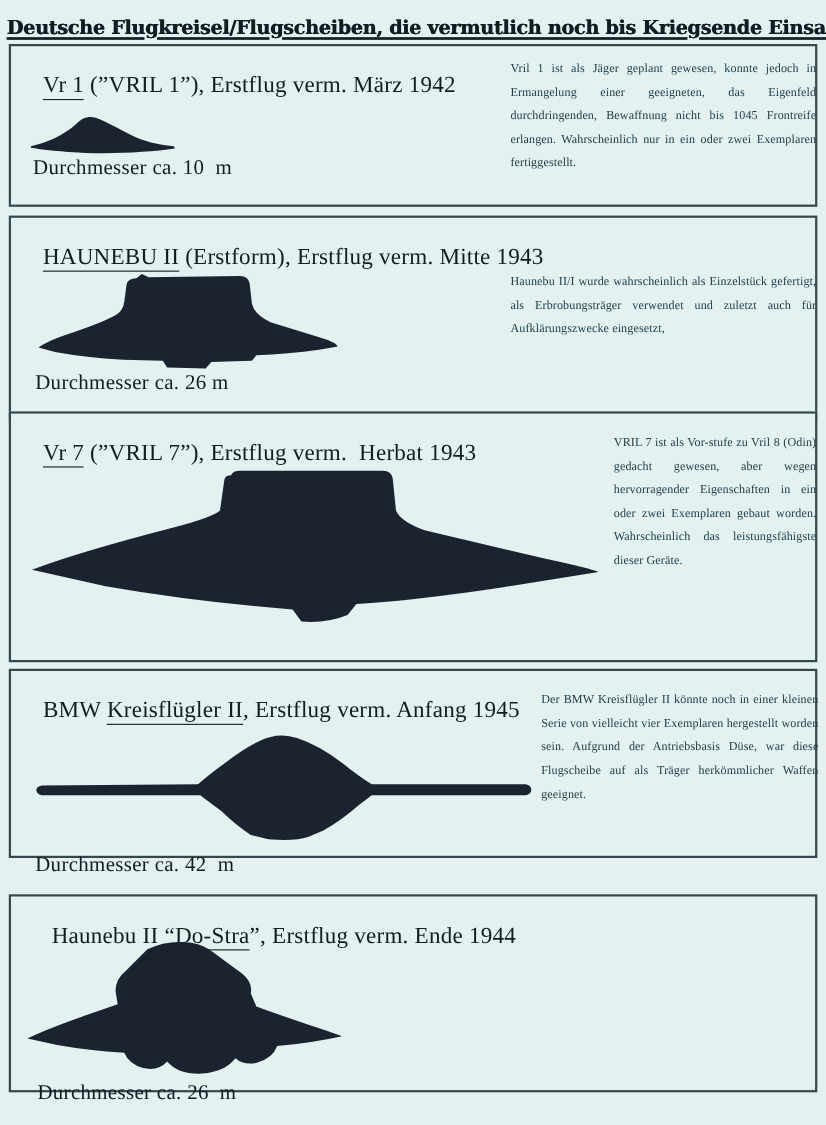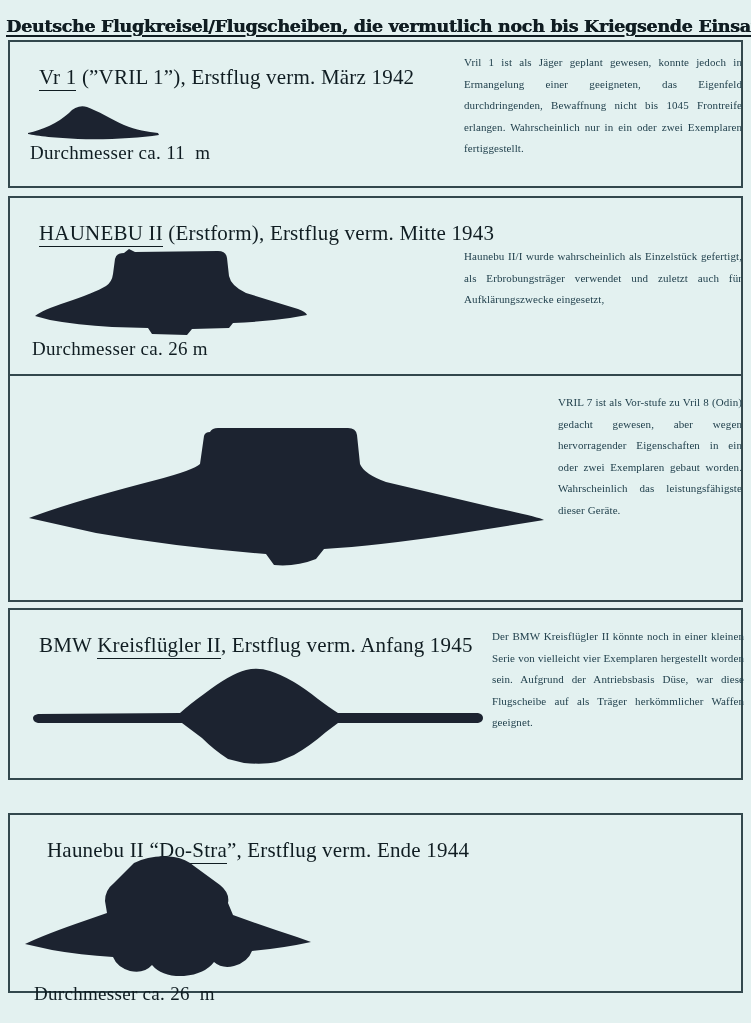--- a/index.html
+++ b/index.html
@@ -51,51 +51,53 @@
 
   <h1 class="main-title">Deutsche Flugkreisel/Flugscheiben, die vermutlich noch bis Kriegsende Einsatzreife erlangten.</h1>
 
   <section class="box" style="top:40px;height:148px">
     <h2 class="sec-title"><span></span><span class="und">Vr 1</span><span> (”VRIL 1”), Erstflug verm. März 1942</span></h2>
     <div class="sil" style="left:16px;top:62px;width:135px;height:38px">
       <svg viewBox="0 0 135 38" preserveAspectRatio="none" fill="currentColor">
         <path d="M2 29 C16 26 32 19 43 9 C48 3 55 1 61 3 C72 7 85 15 98 21 C110 26 122 28 132 29 L133 31 C112 34 82 36 52 35 C32 34 10 32 2 30 Z"></path>
       </svg>
     </div>
-    <div class="caption" style="left:20px;top:100px">Durchmesser ca. 11  m</div>
+    <div class="caption" style="left:20px;top:100px">Durchmesser ca. 10  m</div>
     <p class="desc" style="left:454px;top:10px;width:278px">Vril 1 ist als Jäger geplant gewesen, konnte jedoch in Ermangelung einer geeigneten, das Eigenfeld durchdringenden, Bewaffnung nicht bis 1045 Frontreife erlangen. Wahrscheinlich nur in ein oder zwei Exemplaren fertiggestellt.</p>
   </section>
 
   <section class="box" style="top:196px;height:188px">
     <h2 class="sec-title"><span></span><span class="und">HAUNEBU II</span><span> (Erstform), Erstflug verm. Mitte 1943</span></h2>
     <div class="sil" style="left:22px;top:48px;width:277px;height:92px">
       <svg viewBox="0 0 277 92" preserveAspectRatio="none" fill="currentColor">
         <path d="M92 7 L97 3 L103 6 L186 5 Q194 5 195 12 L197 30 Q199 40 214 47 Q243 56 266 63 Q274 66 275 69 L258 72 Q230 76 201 77 L197 82 L160 83 L155 89 L120 88 L116 82 L80 81 Q45 79 18 74 L3 70 Q10 64 35 56 Q62 47 74 40 Q80 36 81 28 L83 13 Q84 7 92 7 Z"></path>
       </svg>
     </div>
     <div class="caption" style="left:22px;top:140px">Durchmesser ca. 26 m</div>
     <p class="desc" style="left:454px;top:48px;width:278px">Haunebu II/I wurde wahrscheinlich als Einzelstück gefertigt, als Erbrobungsträger verwendet und zuletzt auch   für Aufklärungszwecke eingesetzt,</p>
   </section>
 
   <section class="box" style="top:374px;height:228px">
+    <h2 class="sec-title"><span></span><span class="und">Vr 7</span><span> (”VRIL 7”), Erstflug verm.  Herbat 1943</span></h2>
     <div class="sil" style="left:16px;top:50px;width:522px;height:145px">
       <svg viewBox="0 0 522 145" preserveAspectRatio="none" fill="currentColor">
         <path d="M184 6 Q186 2 192 2 L322 2 Q330 2 331 9 L334 38 Q338 48 360 56 L470 82 Q512 91 518 94 L430 108 Q350 120 298 123 L290 133 Q270 141 248 139 L240 128 Q150 121 70 107 L3 92 Q45 76 130 54 Q168 44 174 38 L178 10 Q179 6 184 6 Z"></path>
       </svg>
     </div>
     <p class="desc" style="left:548px;top:16px;width:184px">VRIL 7 ist als Vor-stufe zu Vril 8 (Odin) gedacht gewesen, aber wegen hervorragender Eigenschaften in ein oder zwei Exemplaren gebaut worden. Wahrscheinlich das leistungsfähigste dieser Geräte.</p>
   </section>
 
   <section class="box" style="top:608px;height:172px">
     <h2 class="sec-title"><span>BMW </span><span class="und">Kreisflügler II</span><span>, Erstflug verm. Anfang 1945</span></h2>
     <div class="sil" style="left:22px;top:58px;width:452px;height:100px">
       <svg viewBox="0 0 452 100" preserveAspectRatio="none" fill="currentColor">
         <path d="M6 46 L148 45 Q158 36 172 26 Q198 6 214 2 Q226 -1 238 3 Q260 10 286 31 Q298 40 306 45 L446 45 Q451 46 451 50 Q451 54 446 55 L306 55 L294 64 Q278 78 262 87 L248 93 Q236 97 212 95 L196 91 Q182 82 170 70 L150 55 L6 55 Q1 54 1 50 Q1 47 6 46 Z"></path>
       </svg>
     </div>
+    <div class="caption" style="left:22px;top:166px">Durchmesser ca. 42  m</div>
     <p class="desc" style="left:482px;top:16px;width:252px">Der BMW Kreisflügler II könnte noch in einer kleinen Serie von vielleicht vier Exemplaren hergestellt worden sein. Aufgrund der Antriebsbasis Düse, war diese Flugscheibe auf als Träger herkömmlicher Waffen geeignet.</p>
   </section>
 
   <section class="box" style="top:813px;height:180px">
     <h2 class="sec-title" style="left:22px"><span>Haunebu II “</span><span class="und">Do-Stra</span><span>”, Erstflug verm. Ende 1944</span></h2>
     <div class="sil" style="left:12px;top:40px;width:292px;height:122px">
       <svg viewBox="0 0 292 122" preserveAspectRatio="none" fill="currentColor">
         <path d="M112 8 Q130 -1 152 2 Q164 4 172 11 L198 30 Q208 38 206 48 L211 60 Q244 72 275 82 L289 87 Q262 93 230 96 Q226 107 212 111 Q200 114 192 107 Q183 119 162 121 Q140 122 130 110 Q122 119 108 116 Q95 112 91 102 Q58 100 30 95 L3 89 Q24 79 62 66 L85 58 L83 46 Q83 35 92 28 Z"></path>
       </svg>
     </div>

